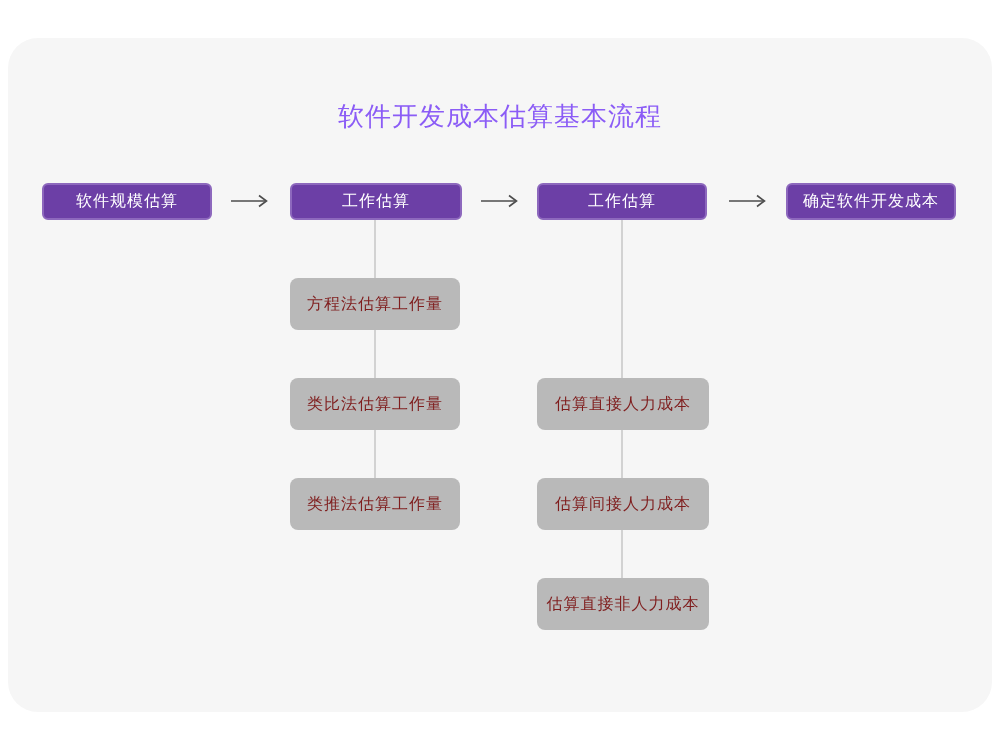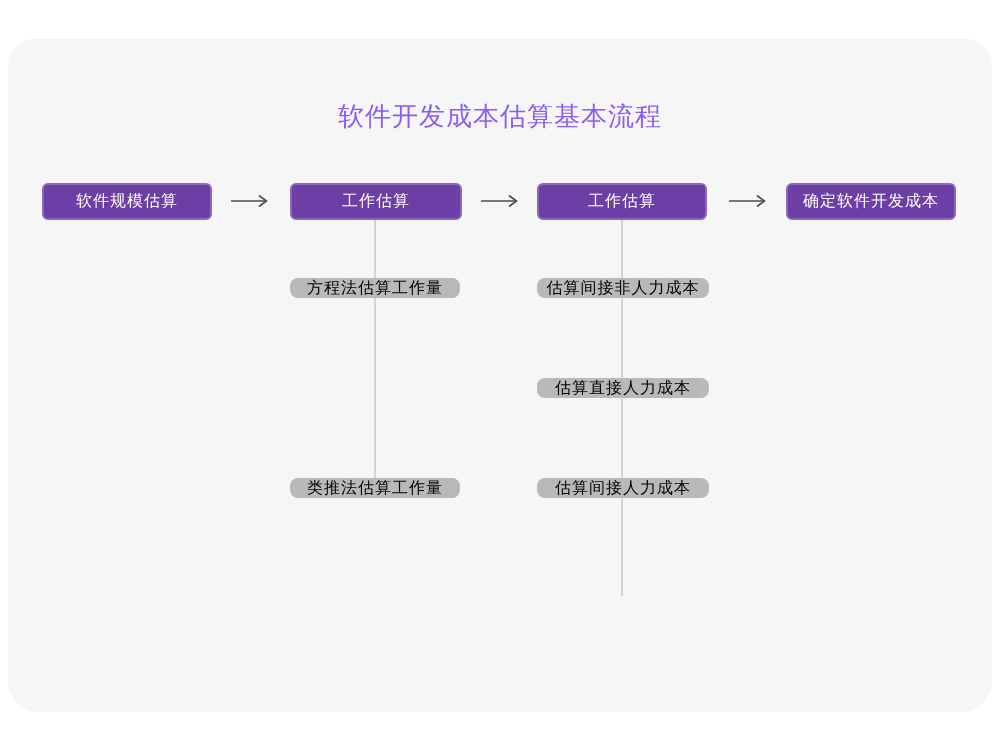--- a/index.html
+++ b/index.html
@@ -70,25 +70,25 @@
   .vline {
     position: absolute;
     width: 2px;
     background: #d2d2d2;
     z-index: 1;
   }
   .vline-work { left: 374px; top: 220px; height: 276px; }
   .vline-cost { left: 621px; top: 220px; height: 376px; }
   .sub-box {
     position: absolute;
-    height: 20px;
+    height: 52px;
     box-sizing: border-box;
     background: #b9b9b9;
     border-radius: 8px;
-    color: #000000;
+    color: #7f1d1d;
     font-size: 16px;
     letter-spacing: 1px;
     display: flex;
     align-items: center;
     justify-content: center;
     z-index: 2;
   }
   .col-work { left: 290px; width: 170px; }
   .col-cost { left: 537px; width: 172px; }
   .row-0 { top: 278px; }
@@ -130,18 +130,19 @@
       <path d="M29 1.5 L36.5 7 L29 12.5" fill="none" stroke="#4d4d4d" stroke-width="1.6"></path>
     </svg>
   </div>
 
   <div class="step-box step-4">确定软件开发成本</div>
 
   <div class="vline vline-work"></div>
   <div class="vline vline-cost"></div>
 
   <div class="sub-box col-work row-0">方程法估算工作量</div>
+  <div class="sub-box col-work row-1">类比法估算工作量</div>
   <div class="sub-box col-work row-2">类推法估算工作量</div>
 
-  <div class="sub-box col-cost row-0">估算间接非人力成本</div>
   <div class="sub-box col-cost row-2">估算间接人力成本</div>
   <div class="sub-box col-cost row-1">估算直接人力成本</div>
+  <div class="sub-box col-cost row-3">估算直接非人力成本</div>
 </div>
 
 </body></html>

